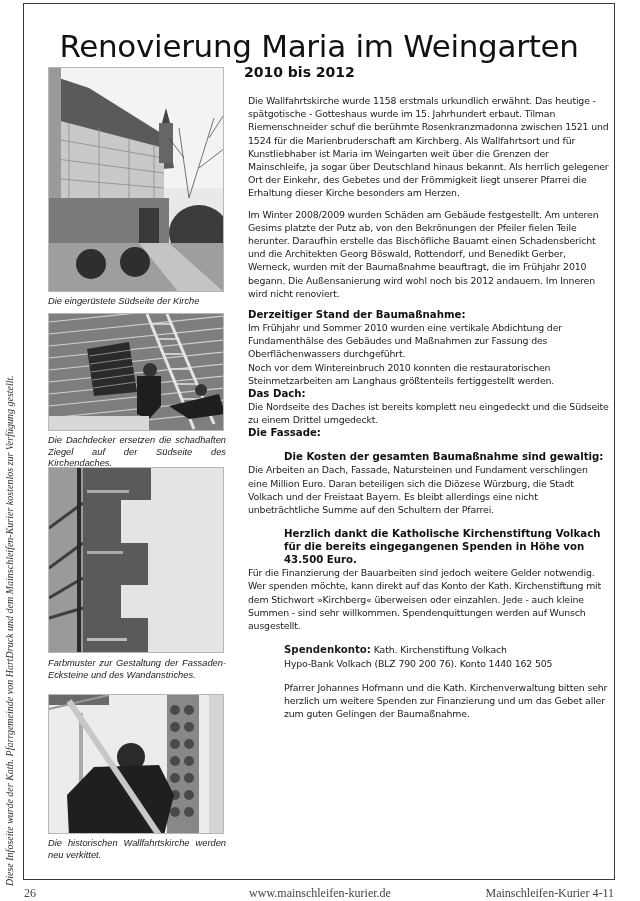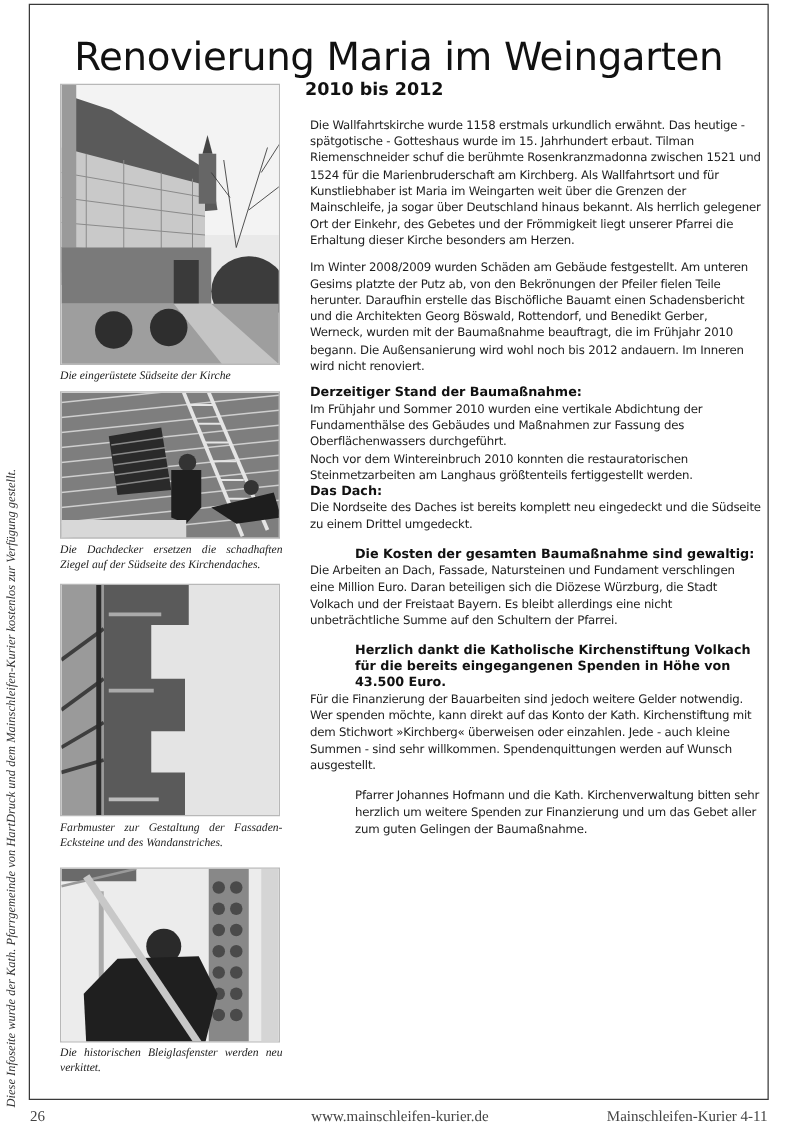--- a/index.html
+++ b/index.html
@@ -18,21 +18,21 @@
   .subtitle {
     position: absolute; left: 244px; top: 64px;
     font-weight: bold; font-size: 14px; color: #111;
   }
 
   .photo {
     position: absolute; left: 48px; width: 176px; border: 1px solid #b8b8b8; overflow: hidden;
   }
   .caption {
     position: absolute; left: 48px; width: 178px;
-    font-family: Liberation Serif, serif; font-style: italic; font-size: 9.3px; line-height: 11.5px;
+    font-family: Liberation Sans, sans-serif; font-style: italic; font-size: 9.3px; line-height: 11.5px;
     color: #222; text-align: justify;
   }
 
   .article {
     position: absolute; left: 248px; top: 94px; width: 362px;
     font-family: "DejaVu Sans", sans-serif; font-size: 9.4px; line-height: 13.2px; color: #1c1c1c;
     letter-spacing: -0.15px;
   }
   .article p { margin: 0; }
   .article .gap { margin-top: 8px; }
@@ -177,40 +177,42 @@
         <circle cx="140" cy="100" r="5"></circle>
       <circle cx="126" cy="117" r="5"></circle>
         <circle cx="140" cy="117" r="5"></circle>
     </g>
     <rect x="160" y="0" width="16" height="140" fill="#d5d5d5"></rect>
     <circle cx="82" cy="62" r="14" fill="#2a2a2a"></circle>
     <path d="M45 72 L110 70 L125 100 L115 140 L20 140 L18 100 Z" fill="#1f1f1f"></path>
     <line x1="20" y1="6" x2="110" y2="140" stroke="#c8c8c8" stroke-width="6"></line>
   </svg>
 </div>
-<div class="caption" style="top:838px;">Die historischen Bleiglasfenster werden neu verkittet.</div>
+<div class="caption" style="top:838px;">Die historischen Wallfahrtskirche werden neu verkittet.</div>
 
 <div class="article">
   <p>Die Wallfahrtskirche wurde 1158 erstmals urkundlich erwähnt. Das heutige - spätgotische - Gotteshaus wurde im 15. Jahrhundert erbaut. Tilman Riemenschneider schuf die berühmte Rosenkranzmadonna zwischen 1521 und 1524 für die Marienbruderschaft am Kirchberg. Als Wallfahrtsort und für Kunstliebhaber ist Maria im Weingarten weit über die Grenzen der Mainschleife, ja sogar über Deutschland hinaus bekannt. Als herrlich gelegener Ort der Einkehr, des Gebetes und der Frömmigkeit liegt unserer Pfarrei die Erhaltung dieser Kirche besonders am Herzen.</p>
   <p class="gap">Im Winter 2008/2009 wurden Schäden am Gebäude festgestellt. Am unteren Gesims platzte der Putz ab, von den Bekrönungen der Pfeiler fielen Teile herunter. Daraufhin erstelle das Bischöfliche Bauamt einen Schadensbericht  und die Architekten Georg Böswald, Rottendorf, und Benedikt Gerber, Werneck, wurden mit der Baumaßnahme beauftragt, die im Frühjahr 2010 begann. Die Außensanierung wird wohl noch bis 2012 andauern. Im Inneren wird nicht renoviert.</p>
 
   <h3 class="gap">Derzeitiger Stand der Baumaßnahme:</h3>
   <p>Im Frühjahr und Sommer 2010 wurden eine vertikale Abdichtung der Fundamenthälse des Gebäudes und Maßnahmen zur Fassung des Oberflächenwassers durchgeführt.</p>
   <p>Noch vor dem Wintereinbruch 2010 konnten die restauratorischen Steinmetzarbeiten am Langhaus größtenteils fertiggestellt werden.</p>
 
   <h3>Das Dach:</h3>
   <p>Die Nordseite des Daches ist bereits komplett neu eingedeckt  und die Südseite zu einem Drittel umgedeckt.</p>
 
+  <h3>Die Fassade:</h3>
 
   <h3 class="gap2">Die Kosten der gesamten Baumaßnahme sind gewaltig:</h3>
   <p>Die Arbeiten an Dach, Fassade, Natursteinen und Fundament verschlingen eine Million Euro. Daran beteiligen sich die Diözese Würzburg, die Stadt Volkach und der Freistaat Bayern. Es bleibt allerdings eine nicht unbeträchtliche Summe auf den Schultern der Pfarrei.</p>
 
   <h3 class="gap2">Herzlich dankt die Katholische Kirchenstiftung Volkach für  die bereits eingegangenen Spenden in Höhe von 43.500 Euro.</h3>
   <p>Für die Finanzierung der Bauarbeiten sind jedoch weitere Gelder notwendig. Wer spenden möchte, kann direkt auf das Konto der Kath. Kirchenstiftung mit dem Stichwort »Kirchberg« überweisen oder einzahlen. Jede - auch kleine Summen - sind sehr willkommen. Spendenquittungen werden auf Wunsch ausgestellt.</p>
 
+  <p class="gap2"><span class="strong-lead">Spendenkonto:</span><span>  Kath. Kirchenstiftung Volkach</span><br><span>Hypo-Bank Volkach (BLZ 790 200 76). Konto 1440 162 505</span></p>
 
   <p class="gap2">Pfarrer Johannes Hofmann und die Kath. Kirchenverwaltung bitten sehr herzlich um weitere Spenden zur Finanzierung und um das Gebet aller zum guten Gelingen der Baumaßnahme.</p>
 </div>
 
 <div class="vertical-note">Diese Infoseite wurde der Kath. Pfarrgemeinde von HartDruck und dem Mainschleifen-Kurier kostenlos zur Verfügung gestellt.</div>
 
 <div class="footer left">26</div>
 <div class="footer center">www.mainschleifen-kurier.de</div>
 <div class="footer right">Mainschleifen-Kurier 4-11</div>
 

